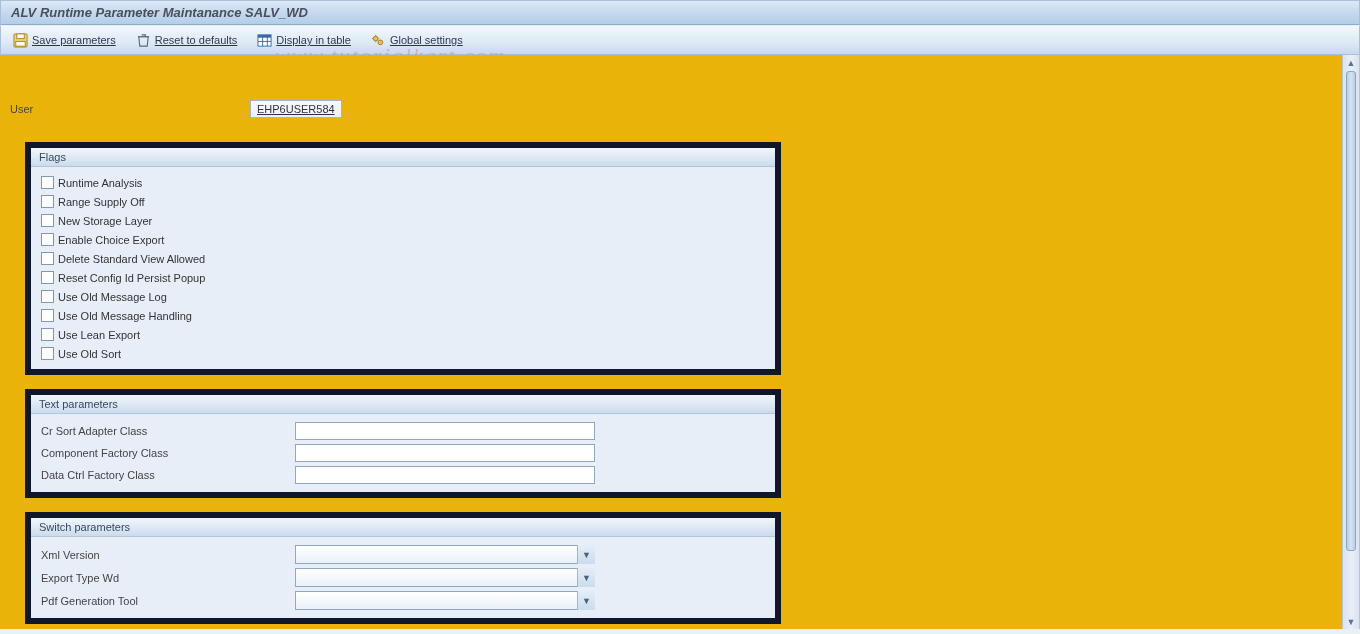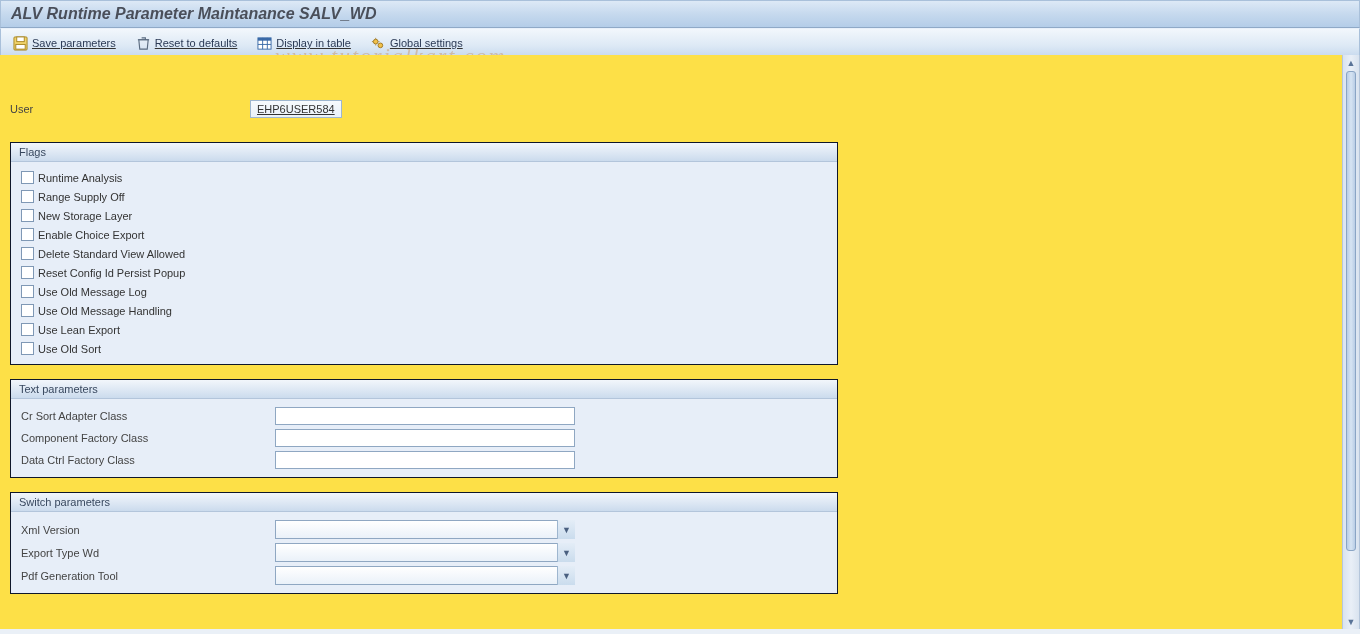--- a/index.html
+++ b/index.html
@@ -8,21 +8,21 @@
       font-size: 11px;
       background: #eaf0f7;
       color: #333;
       overflow: hidden;
     }
     .title-bar {
       background: linear-gradient(to bottom, #dde9f6 0%, #c6d9ee 50%, #b4cde8 100%);
       border: 1px solid #a9c0da;
       border-bottom: 1px solid #8fa9c7;
       padding: 4px 10px;
-      font-size: 16px;
+      font-size: 13px;
       font-weight: bold;
       font-style: italic;
       color: #4a4f5a;
     }
     .toolbar {
       background: linear-gradient(to bottom, #f2f7fc 0%, #dde9f5 60%, #c7d9ee 100%);
       border: 1px solid #a9c0da;
       border-top: 1px solid #e8f0fa;
       padding: 4px 8px;
       height: 30px;
@@ -49,21 +49,21 @@
       font-style: italic;
       pointer-events: none;
       letter-spacing: 2px;
     }
     .content-wrapper {
       position: absolute;
       top: 55px;
       left: 0;
       right: 18px;
       bottom: 5px;
-      background: #fde047;
+      background: #eab308;
       overflow: hidden;
     }
     .scroll-track {
       position: absolute;
       top: 55px;
       right: 0;
       bottom: 5px;
       width: 18px;
       background: linear-gradient(to right, #d9e3ef, #e9eff7, #d9e3ef);
       border-left:1px solid #b5c6db;
@@ -98,23 +98,24 @@
       border: 1px solid #9eb6cf;
       padding: 2px 6px;
       font-size: 11px;
       color: #333;
       min-width: 86px;
       display:inline-block;
       text-decoration:underline;
     }
     .group {
       margin-top: 24px;
-      width: 828px;
-      border: 1px solid #0f172a;
+      width: 756px;
+      border: 6px solid #0f172a;
       background: #e7eef8;
+      margin-left: 15px;
     }
     .group-header {
       background: linear-gradient(to bottom, #f2f6fb 0%, #dbe6f3 60%, #cbdbed 100%);
       border-bottom: 1px solid #b3c5db;
       padding: 3px 8px;
       color: #38485f;
     }
     .group-body { padding: 6px 10px; }
     .cb-row { display: flex; align-items: center; padding: 3px 0; }
     .cb-row input[type=checkbox] {

